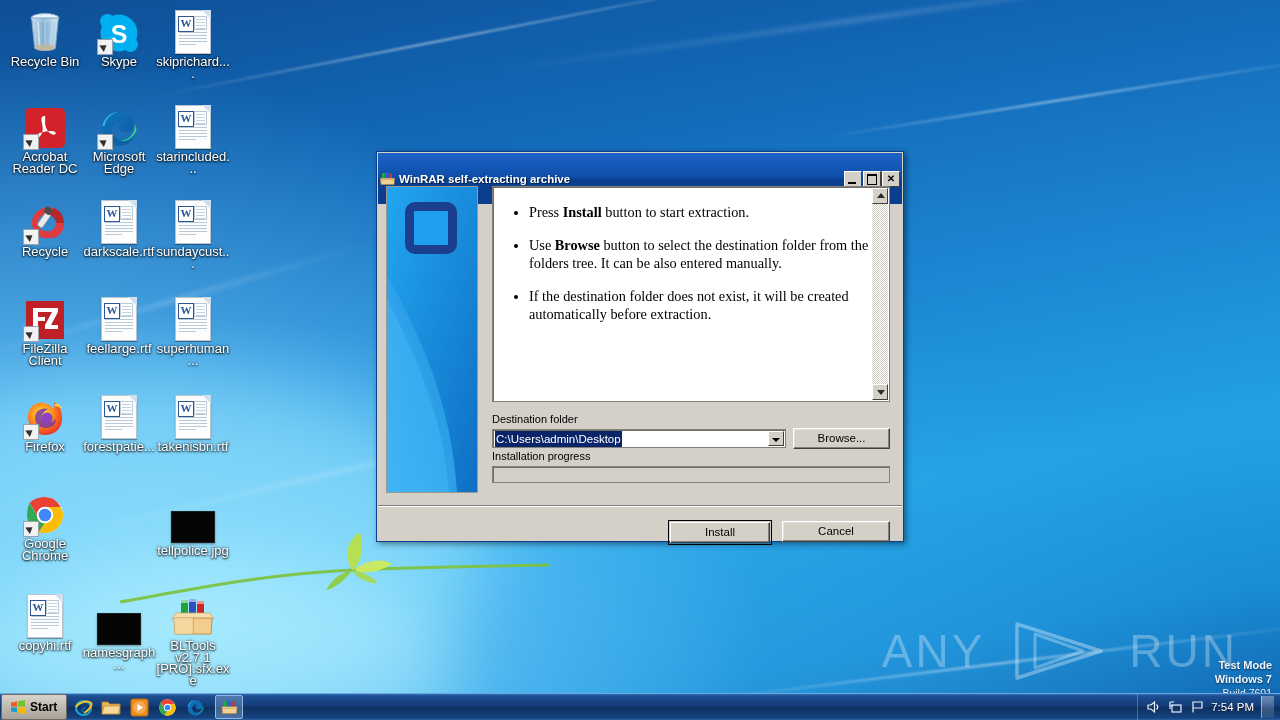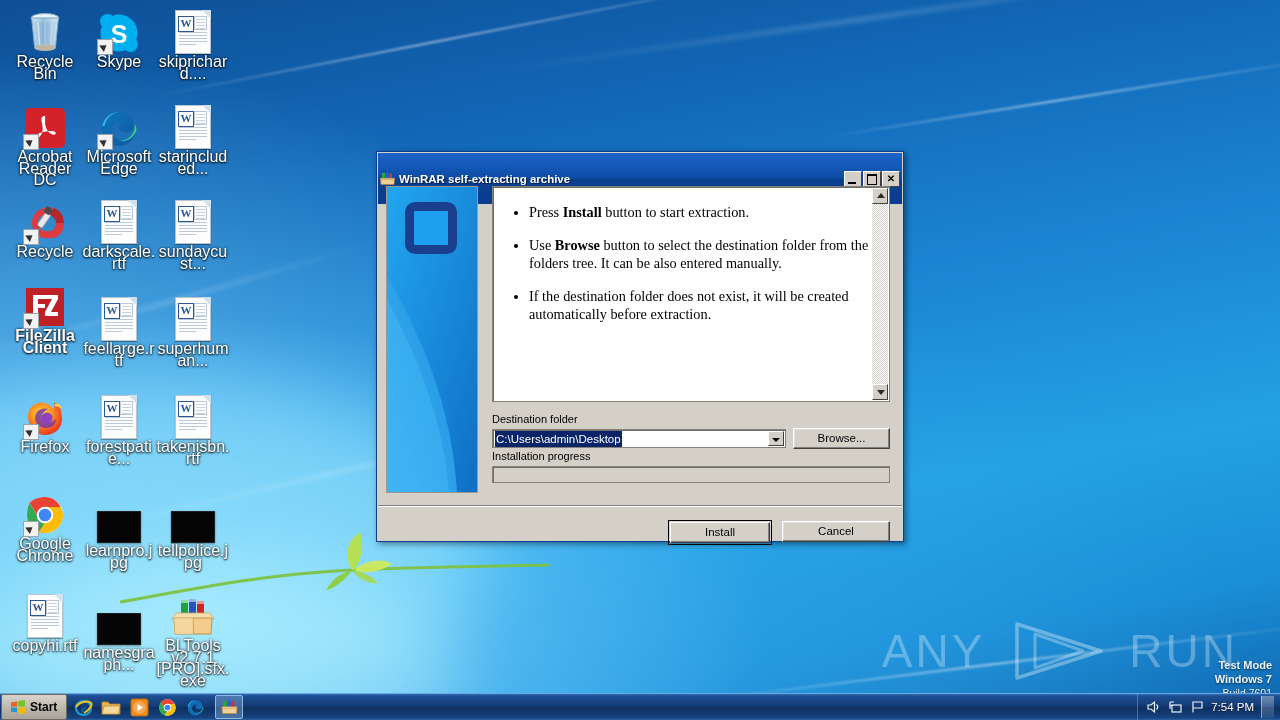--- a/index.html
+++ b/index.html
@@ -23,21 +23,21 @@
   .glowhaze{position:absolute;border-radius:50%;filter:blur(34px);}
 
   
   #stem{position:absolute;left:120px;top:520px;width:430px;height:90px;}
 
   
   #icon-layer{position:absolute;left:0;top:0;width:240px;height:690px;}
   .dicon{position:absolute;width:74px;text-align:center;}
   .dicon .glyph{height:46px;display:flex;align-items:flex-end;justify-content:center;}
   .dicon .lbl{
-    color:#fff;font-size:16px;line-height:11.5px;margin-top:2px;
+    color:#fff;font-size:13px;line-height:11.5px;margin-top:2px;
     text-shadow:0 0 3px rgba(0,0,0,.85),0 1px 2px rgba(0,0,0,.9);
     word-break:break-word;
   }
   .shortcut-arrow{
     position:absolute;left:-1px;bottom:-1px;width:14px;height:14px;
     background:#f2f2f2;border:1px solid #9aa2ab;
   }
   .shortcut-arrow:after{
     content:"";position:absolute;left:3px;top:3px;
     border-left:6px solid #2f2f2f;border-top:4px solid transparent;border-bottom:4px solid transparent;
@@ -403,21 +403,21 @@
               <i></i>
               <i></i>
               <i></i>
               <i class="sh"></i>
             </span>
           </div>
       </div>
       <div class="lbl">sundaycust...</div>
     </div>
 
-    <div class="dicon" style="left:8px;top:282px;font-weight:bold;">
+    <div class="dicon" style="left:8px;top:295px;">
       <div class="glyph">
         <div class="icbox">
           <svg width="42" height="42" viewBox="0 0 42 42">
             <rect x="2" y="2" width="38" height="38" fill="#bf2026"></rect>
             <path d="M9 9 h13 v4 h-8 v5 h7 v4 h-7 v11 h-5 Z" fill="#fff"></path>
             <path d="M22 9 h12 v4 l-7 13 h7 v4 h-13 v-4 l7 -13 h-6 Z" fill="#fff"></path>
           </svg>
           <span class="shortcut-arrow"></span>
         </div>
       </div>
@@ -545,26 +545,20 @@
             <path d="M36.6 13 C38 15.4 39 18.2 39 21 C39 31 31 39 21 39 C18.8 39 16.6 38.8 14.6 38.4 L24 24 C27 21 27 16 23 13 Z" fill="#fbbc05"></path>
             <circle cx="21" cy="21" r="8.2" fill="#fff"></circle>
             <circle cx="21" cy="21" r="6.3" fill="#4285f4"></circle>
           </svg>
           <span class="shortcut-arrow"></span>
         </div>
       </div>
       <div class="lbl">Google Chrome</div>
     </div>
 
-    <div class="dicon" style="left:82px;top:497px;">
-      <div class="glyph">
-          <div class="jpgico"></div>
-        </div>
-      <div class="lbl">learnpro.jpg</div>
-    </div>
 
     <div class="dicon" style="left:156px;top:497px;">
       <div class="glyph">
           <div class="jpgico"></div>
         </div>
       <div class="lbl">tellpolice.jpg</div>
     </div>
 
     <div class="dicon" style="left:8px;top:592px;">
       <div class="glyph">

